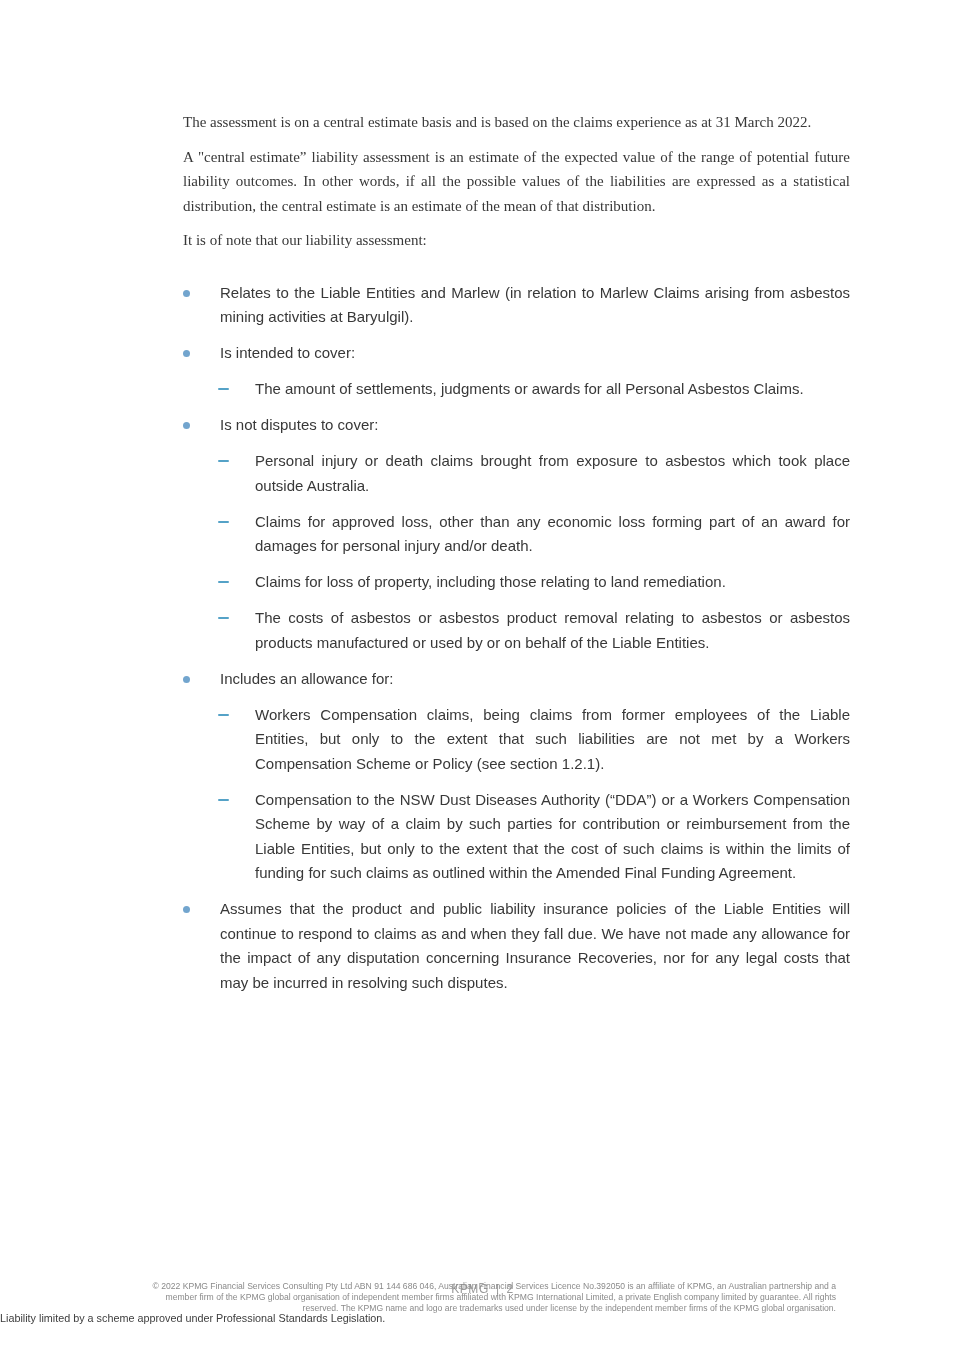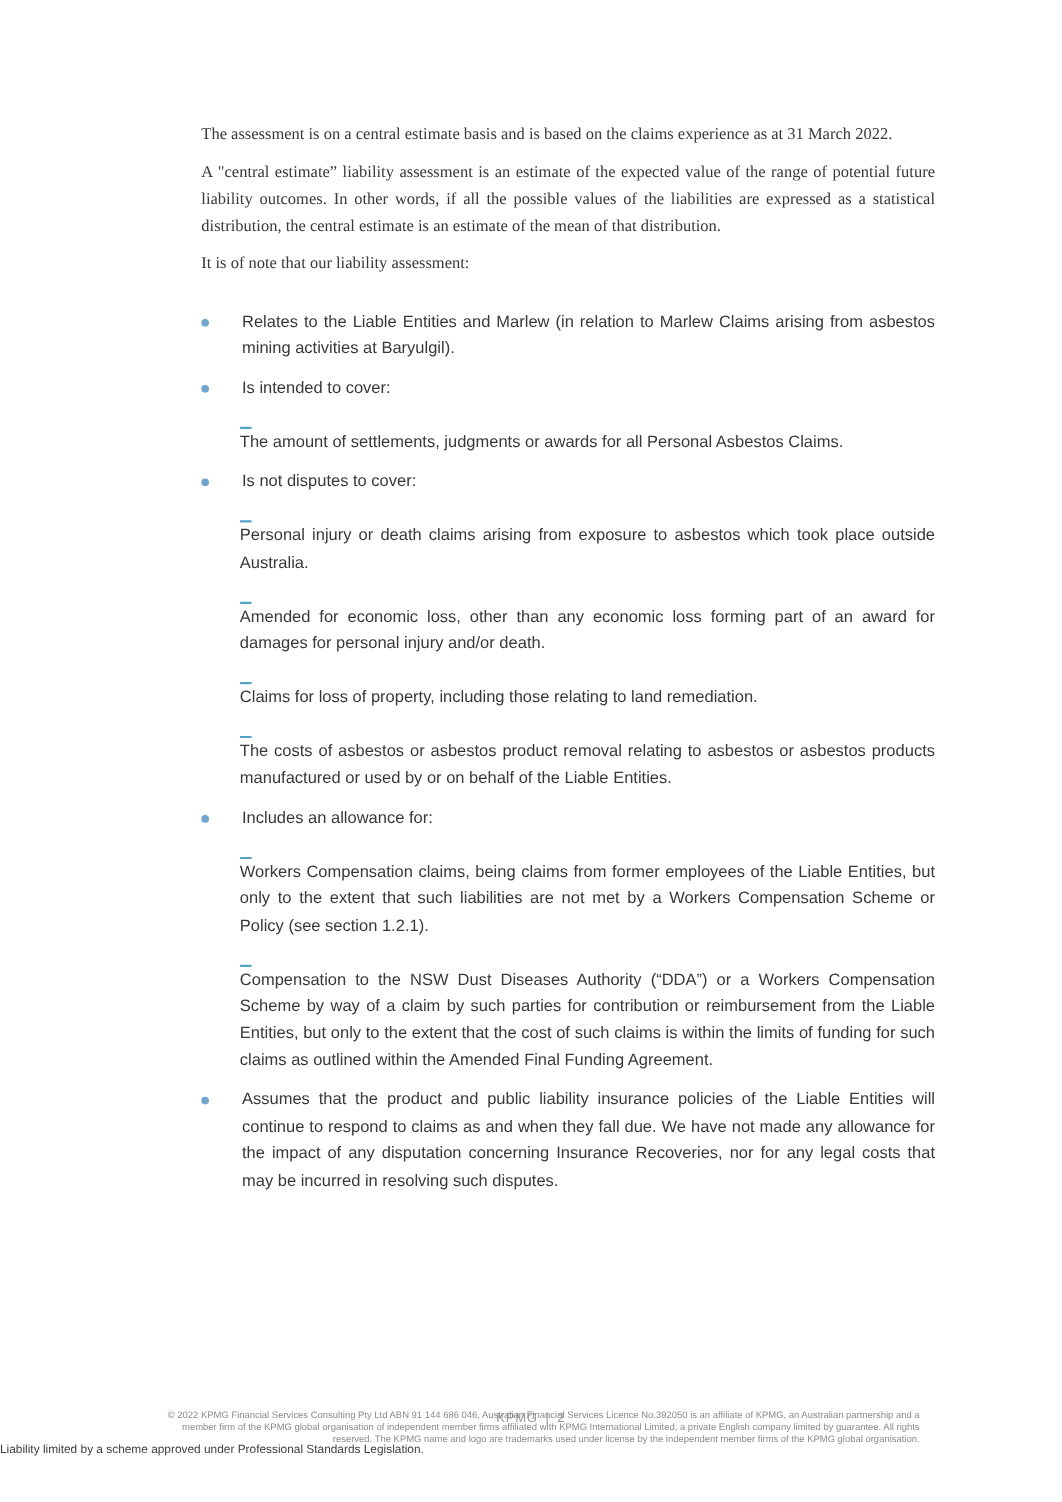--- a/index.html
+++ b/index.html
@@ -23,21 +23,21 @@
   .para.tight { margin-bottom:28px; }
   .bullet-row { display:flex; margin-bottom:11.5px;justify-content:flex-end; }
   .bullet-marker {
     flex:none; width:37px; padding-top:9px;
   }
   .bullet-marker .dot {
     display:block; width:7px; height:7px; border-radius:50%;
     background:var(--bullet-color,#72a5ce);
   }
   .bullet-text { flex:1; text-align:justify; }
-  .sub-row { display:flex; margin-left:35px; margin-bottom:11.5px;flex-direction:column; }
+  .sub-row { display:flex; margin-left:35px; margin-bottom:11.5px; }
   .dash-marker { flex:none; width:37px; padding-top:11px; }
   .dash-marker .dash {
     display:block; width:11px; height:2px; border-radius:1px;
     background:var(--dash-color,#55a2c7);
   }
   .sub-text { flex:1; text-align:justify; }
 
   .footer-page {
     position:absolute; top:1253px; left:0; width:100%;
     text-align:center; font-size:12px; letter-spacing:0.6px;
@@ -85,27 +85,27 @@
         <div class="bullet-row">
           <span class="bullet-marker">
             <span class="dot"></span>
           </span>
           <div class="bullet-text">Is not disputes to cover:</div>
         </div>
         <div class="sub-row">
           <span class="dash-marker">
             <span class="dash"></span>
           </span>
-          <div class="sub-text">Personal injury or death claims arising from exposure to asbestos which took place outside Australia.</div>
+          <div class="sub-text">Personal injury or death claims brought from exposure to asbestos which took place outside Australia.</div>
         </div>
         <div class="sub-row">
           <span class="dash-marker">
             <span class="dash"></span>
           </span>
-          <div class="sub-text">Amended for economic loss, other than any economic loss forming part of an award for damages for personal injury and/or death.</div>
+          <div class="sub-text">Claims for approved loss, other than any economic loss forming part of an award for damages for personal injury and/or death.</div>
         </div>
         <div class="sub-row">
           <span class="dash-marker">
             <span class="dash"></span>
           </span>
           <div class="sub-text">Claims for loss of property, including those relating to land remediation.</div>
         </div>
         <div class="sub-row">
           <span class="dash-marker">
             <span class="dash"></span>

